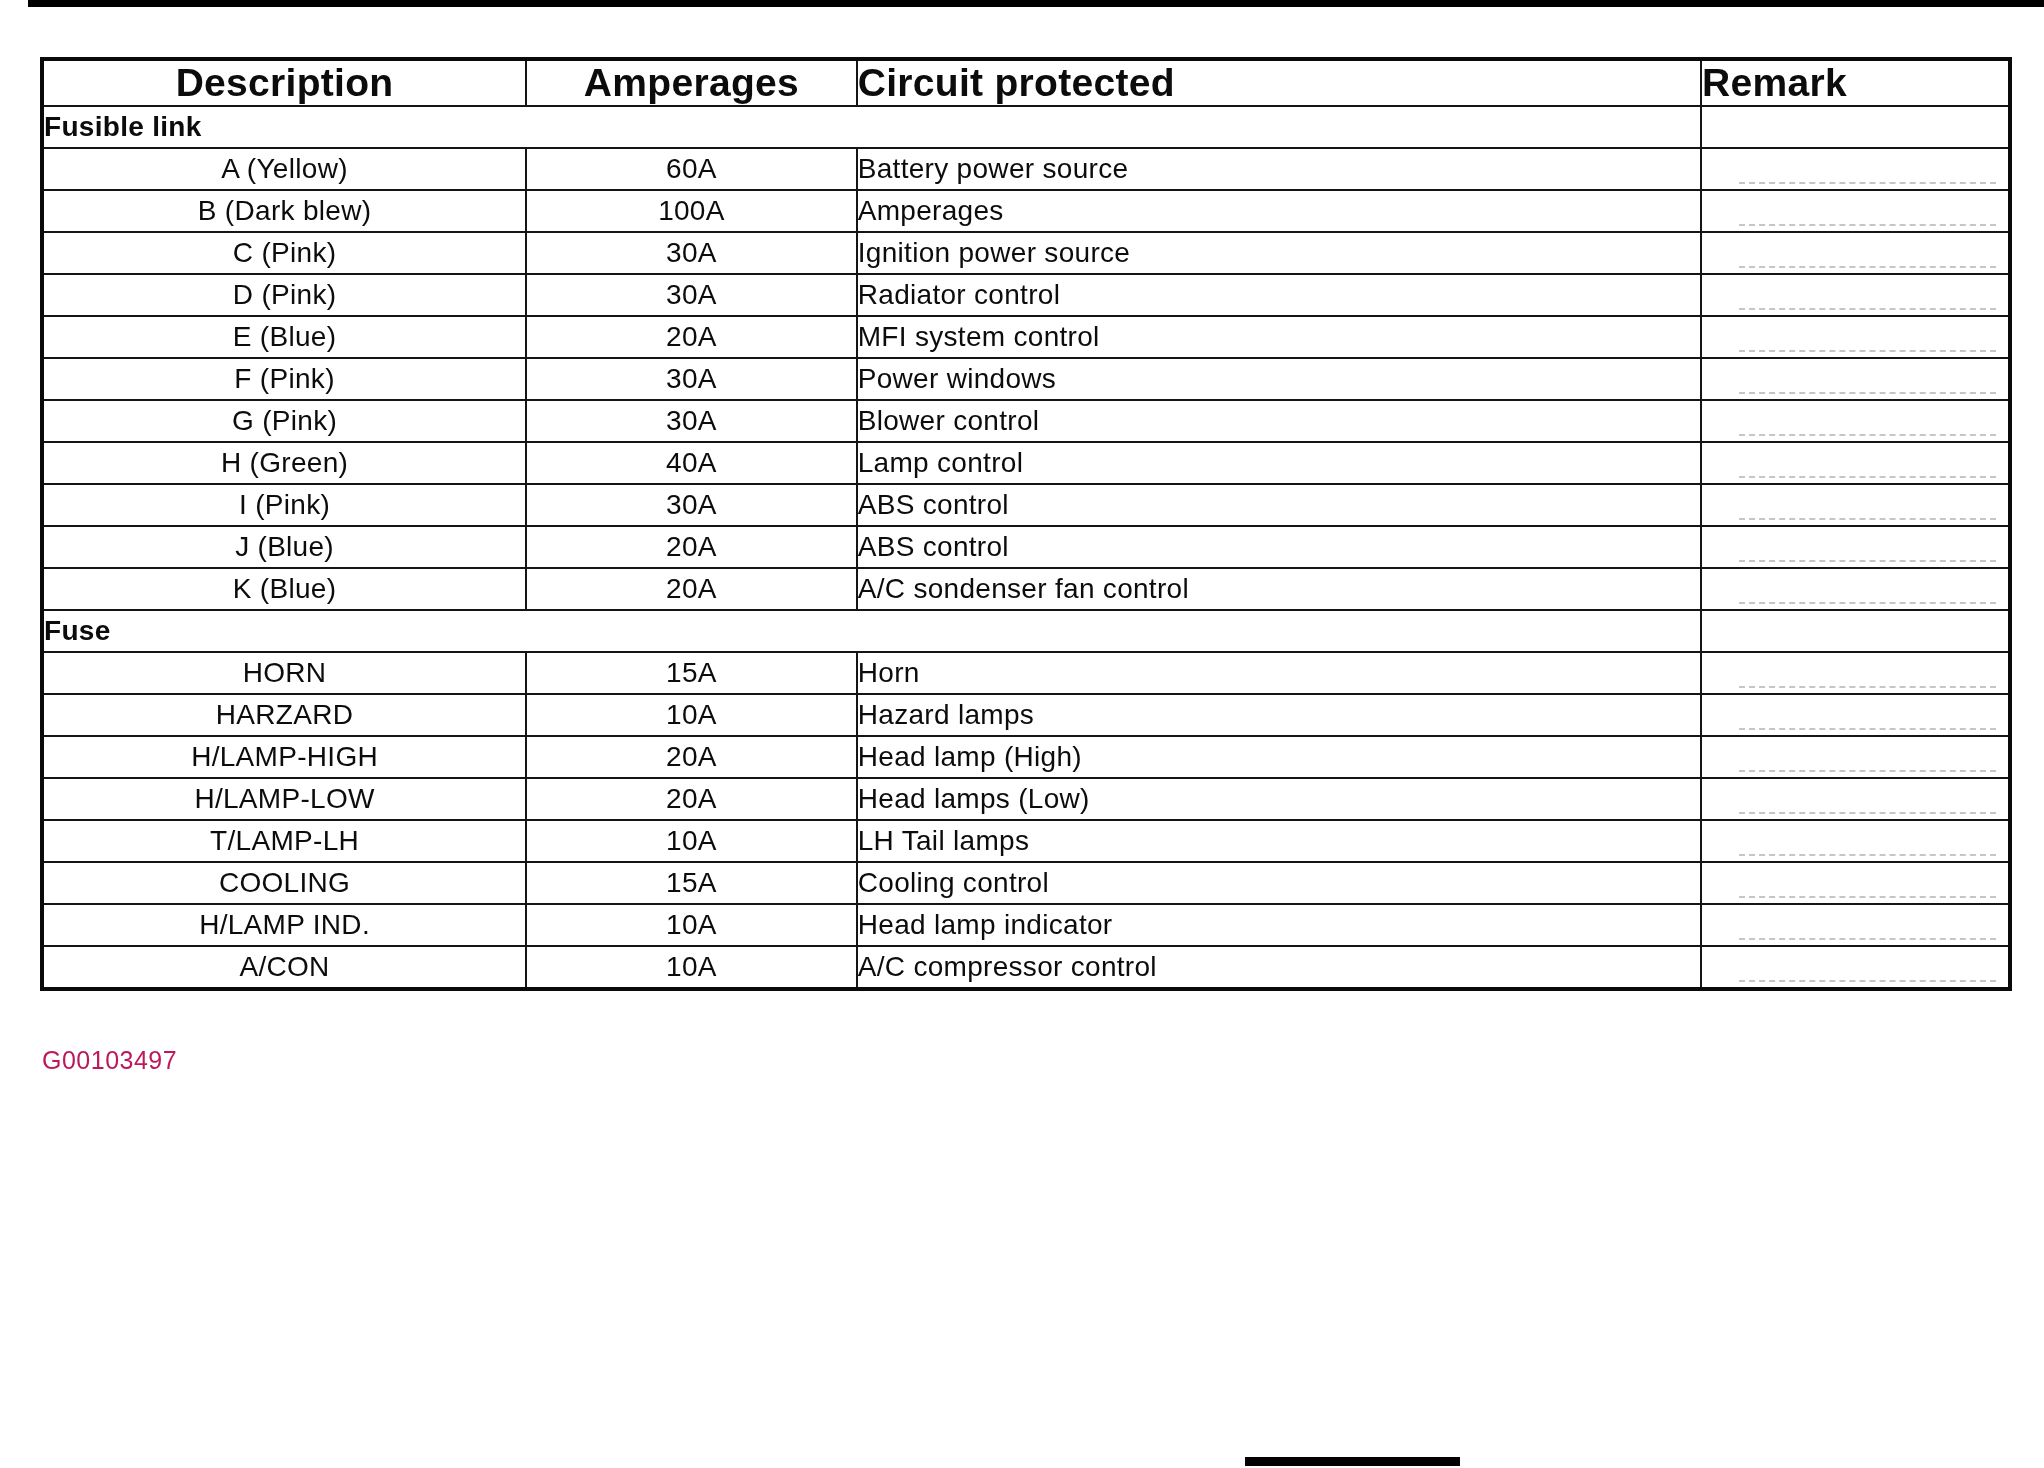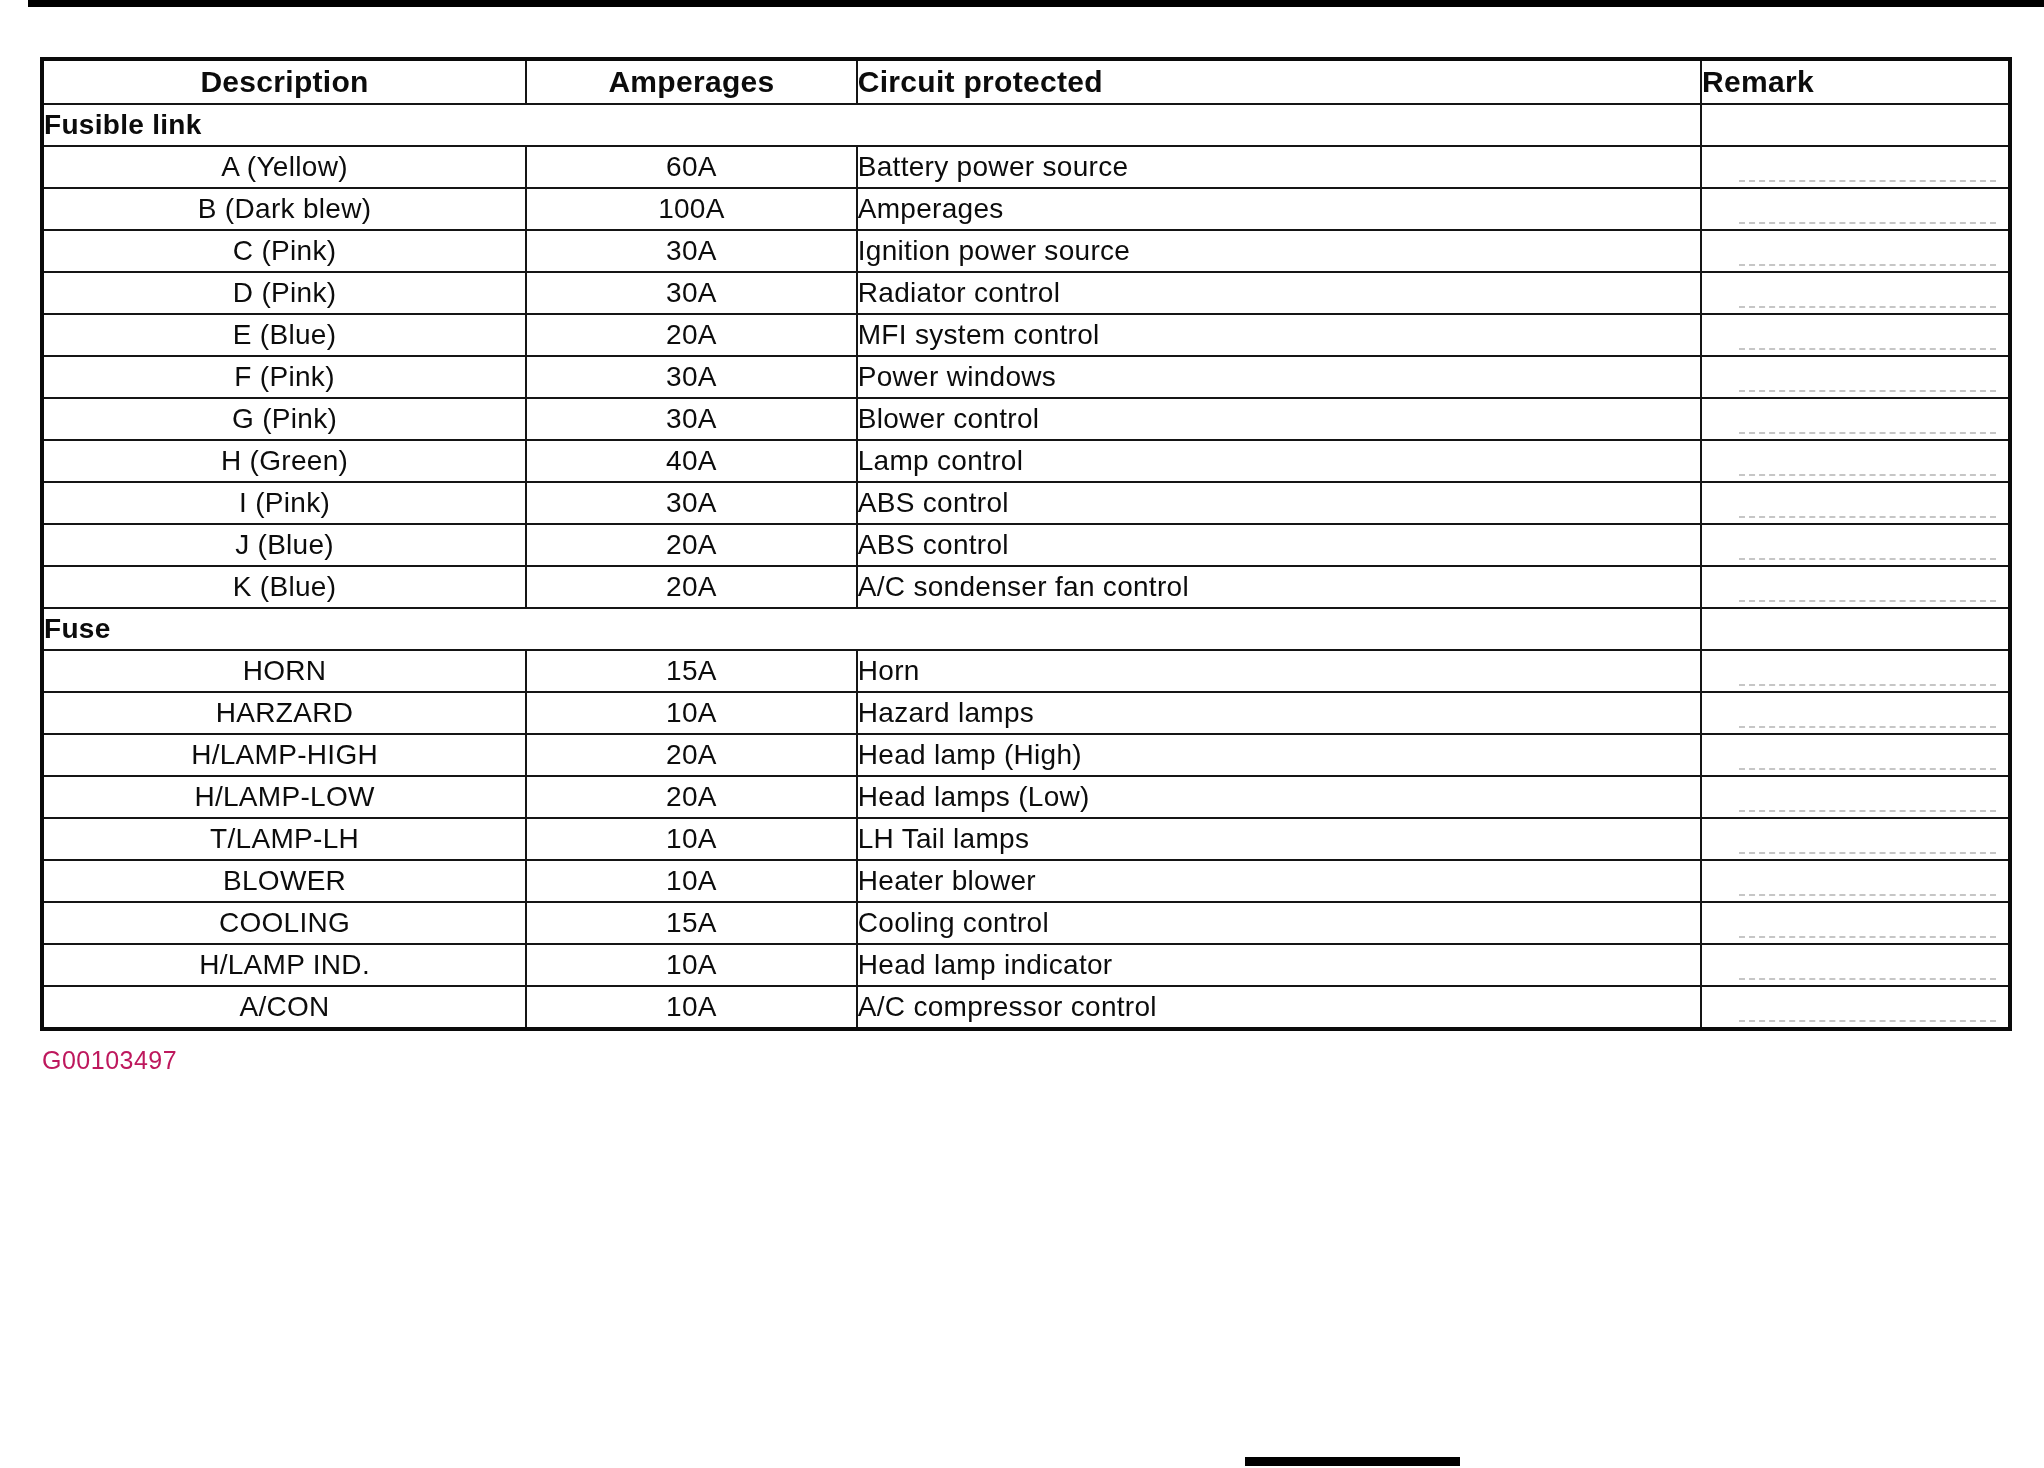--- a/index.html
+++ b/index.html
@@ -45,21 +45,21 @@
     border: 2px solid #151515;
     height: 40px;
     font-size: 28px;
     letter-spacing: 0.3px;
     padding: 0;
     position: relative;
     white-space: nowrap;
     overflow: hidden;
   }
   .fuse-table th {
-    font-size: 30px;
+    font-size: 39px;
     font-weight: bold;
     height: 42px;
   }
   .th-desc, .col-desc { text-align: center; }
   .th-amp,  .col-amp  { text-align: center; }
   .th-circuit, .col-circuit { text-align: left; padding-left: 16px; }
   .th-remark,  .col-remark  { text-align: left; padding-left: 16px; margin-top: 40px; }
   .section-label {
     font-weight: bold;
     font-size: 30px;
@@ -205,26 +205,20 @@
         <td class="col-circuit">Head lamps (Low)</td>
         <td class="col-remark"></td>
       </tr>
       <tr class="data-row">
         <td class="col-desc">T/LAMP-LH</td>
         <td class="col-amp">10A</td>
         <td class="col-circuit">LH Tail lamps</td>
         <td class="col-remark"></td>
       </tr>
       <tr class="data-row">
-        <td class="col-desc">BLOWER</td>
-        <td class="col-amp">10A</td>
-        <td class="col-circuit">Heater blower</td>
-        <td class="col-remark"></td>
-      </tr>
-      <tr class="data-row">
         <td class="col-desc">COOLING</td>
         <td class="col-amp">15A</td>
         <td class="col-circuit">Cooling control</td>
         <td class="col-remark"></td>
       </tr>
       <tr class="data-row">
         <td class="col-desc">H/LAMP IND.</td>
         <td class="col-amp">10A</td>
         <td class="col-circuit">Head lamp indicator</td>
         <td class="col-remark"></td>

